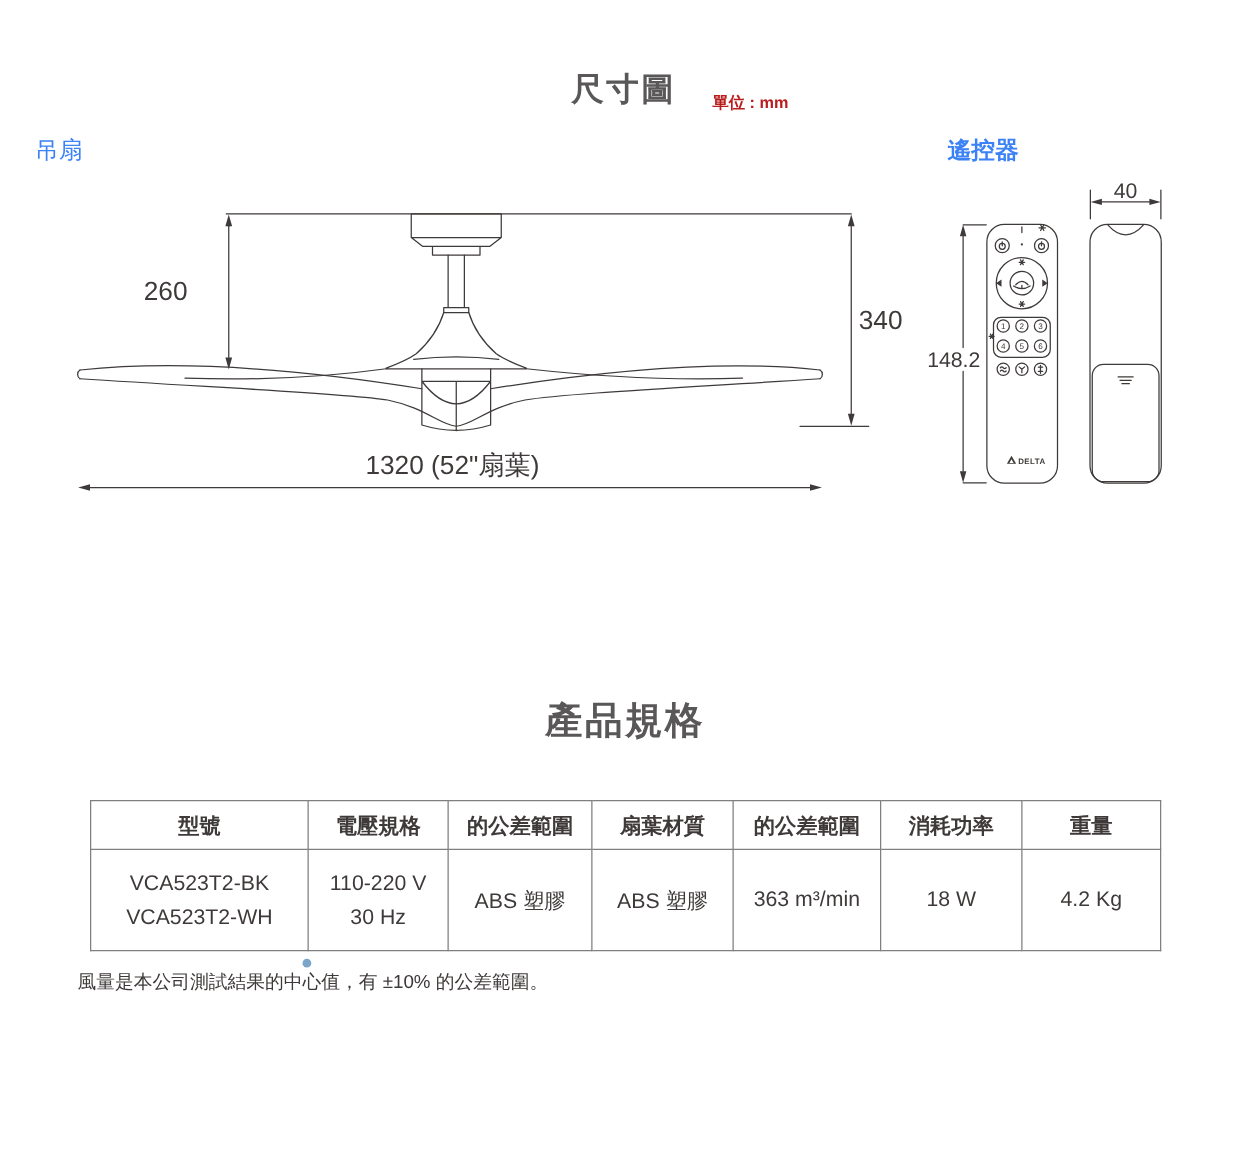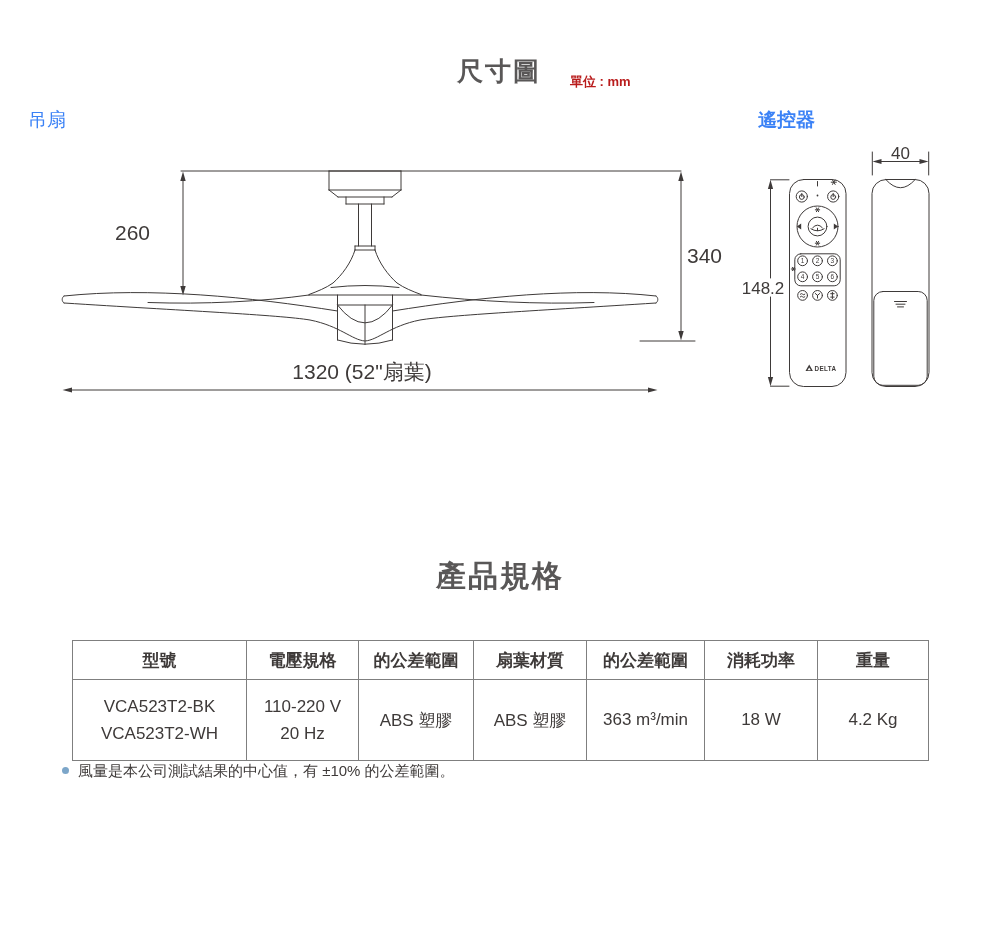--- a/index.html
+++ b/index.html
@@ -18,21 +18,21 @@
   svg { display:block; }
   svg text { font-family:"Liberation Sans","DejaVu Sans",sans-serif; fill:#3e3a39; }
   svg .ln { stroke:#3e3a39; fill:none; stroke-width:1; stroke-linecap:round; }
   svg .ah { fill:#3e3a39; stroke:none; }
   #spec-table { position:absolute; left:72px; top:640px; width:856px; border-collapse:collapse; table-layout:fixed; }
   #spec-table th, #spec-table td { border:1px solid #7f7f7f; text-align:center; vertical-align:middle; padding:0; color:#3e3a39; }
   #spec-table th { height:38px; font-size:17px; font-weight:bold; }
   #spec-table td { height:80px; font-size:17px; font-weight:normal; }
   #spec-table td .cell-line { line-height:27px; }
   #notes { left:62px; top:759px; font-size:15px; color:#3e3a39; }
-  .note { display:flex; align-items:flex-start; line-height:24px; }
+  .note { display:flex; align-items:center; line-height:24px;flex-direction:column; }
   .bullet { width:7px; height:7px; border-radius:50%; background:#7ca6c9; margin:8px 9px 0 0; flex:none; }
 </style>
 </head>
 <body>
 
 <div class="abs" id="page-title">尺寸圖</div>
 <div class="abs" id="unit-label">單位 : mm</div>
 <div class="abs section-label" id="fan-label">吊扇</div>
 <div class="abs section-label" id="remote-label">遙控器</div>
 
@@ -178,21 +178,21 @@
     </tr>
   </thead>
   <tbody>
     <tr>
       <td>
         <div class="cell-line">VCA523T2-BK</div>
         <div class="cell-line">VCA523T2-WH</div>
       </td>
       <td>
         <div class="cell-line">110-220 V</div>
-        <div class="cell-line">20 Hz</div>
+        <div class="cell-line">30 Hz</div>
       </td>
       <td>ABS 塑膠</td>
       <td>ABS 塑膠</td>
       <td>363 m³/min</td>
       <td>18 W</td>
       <td>4.2 Kg</td>
     </tr>
   </tbody>
 </table>
 

